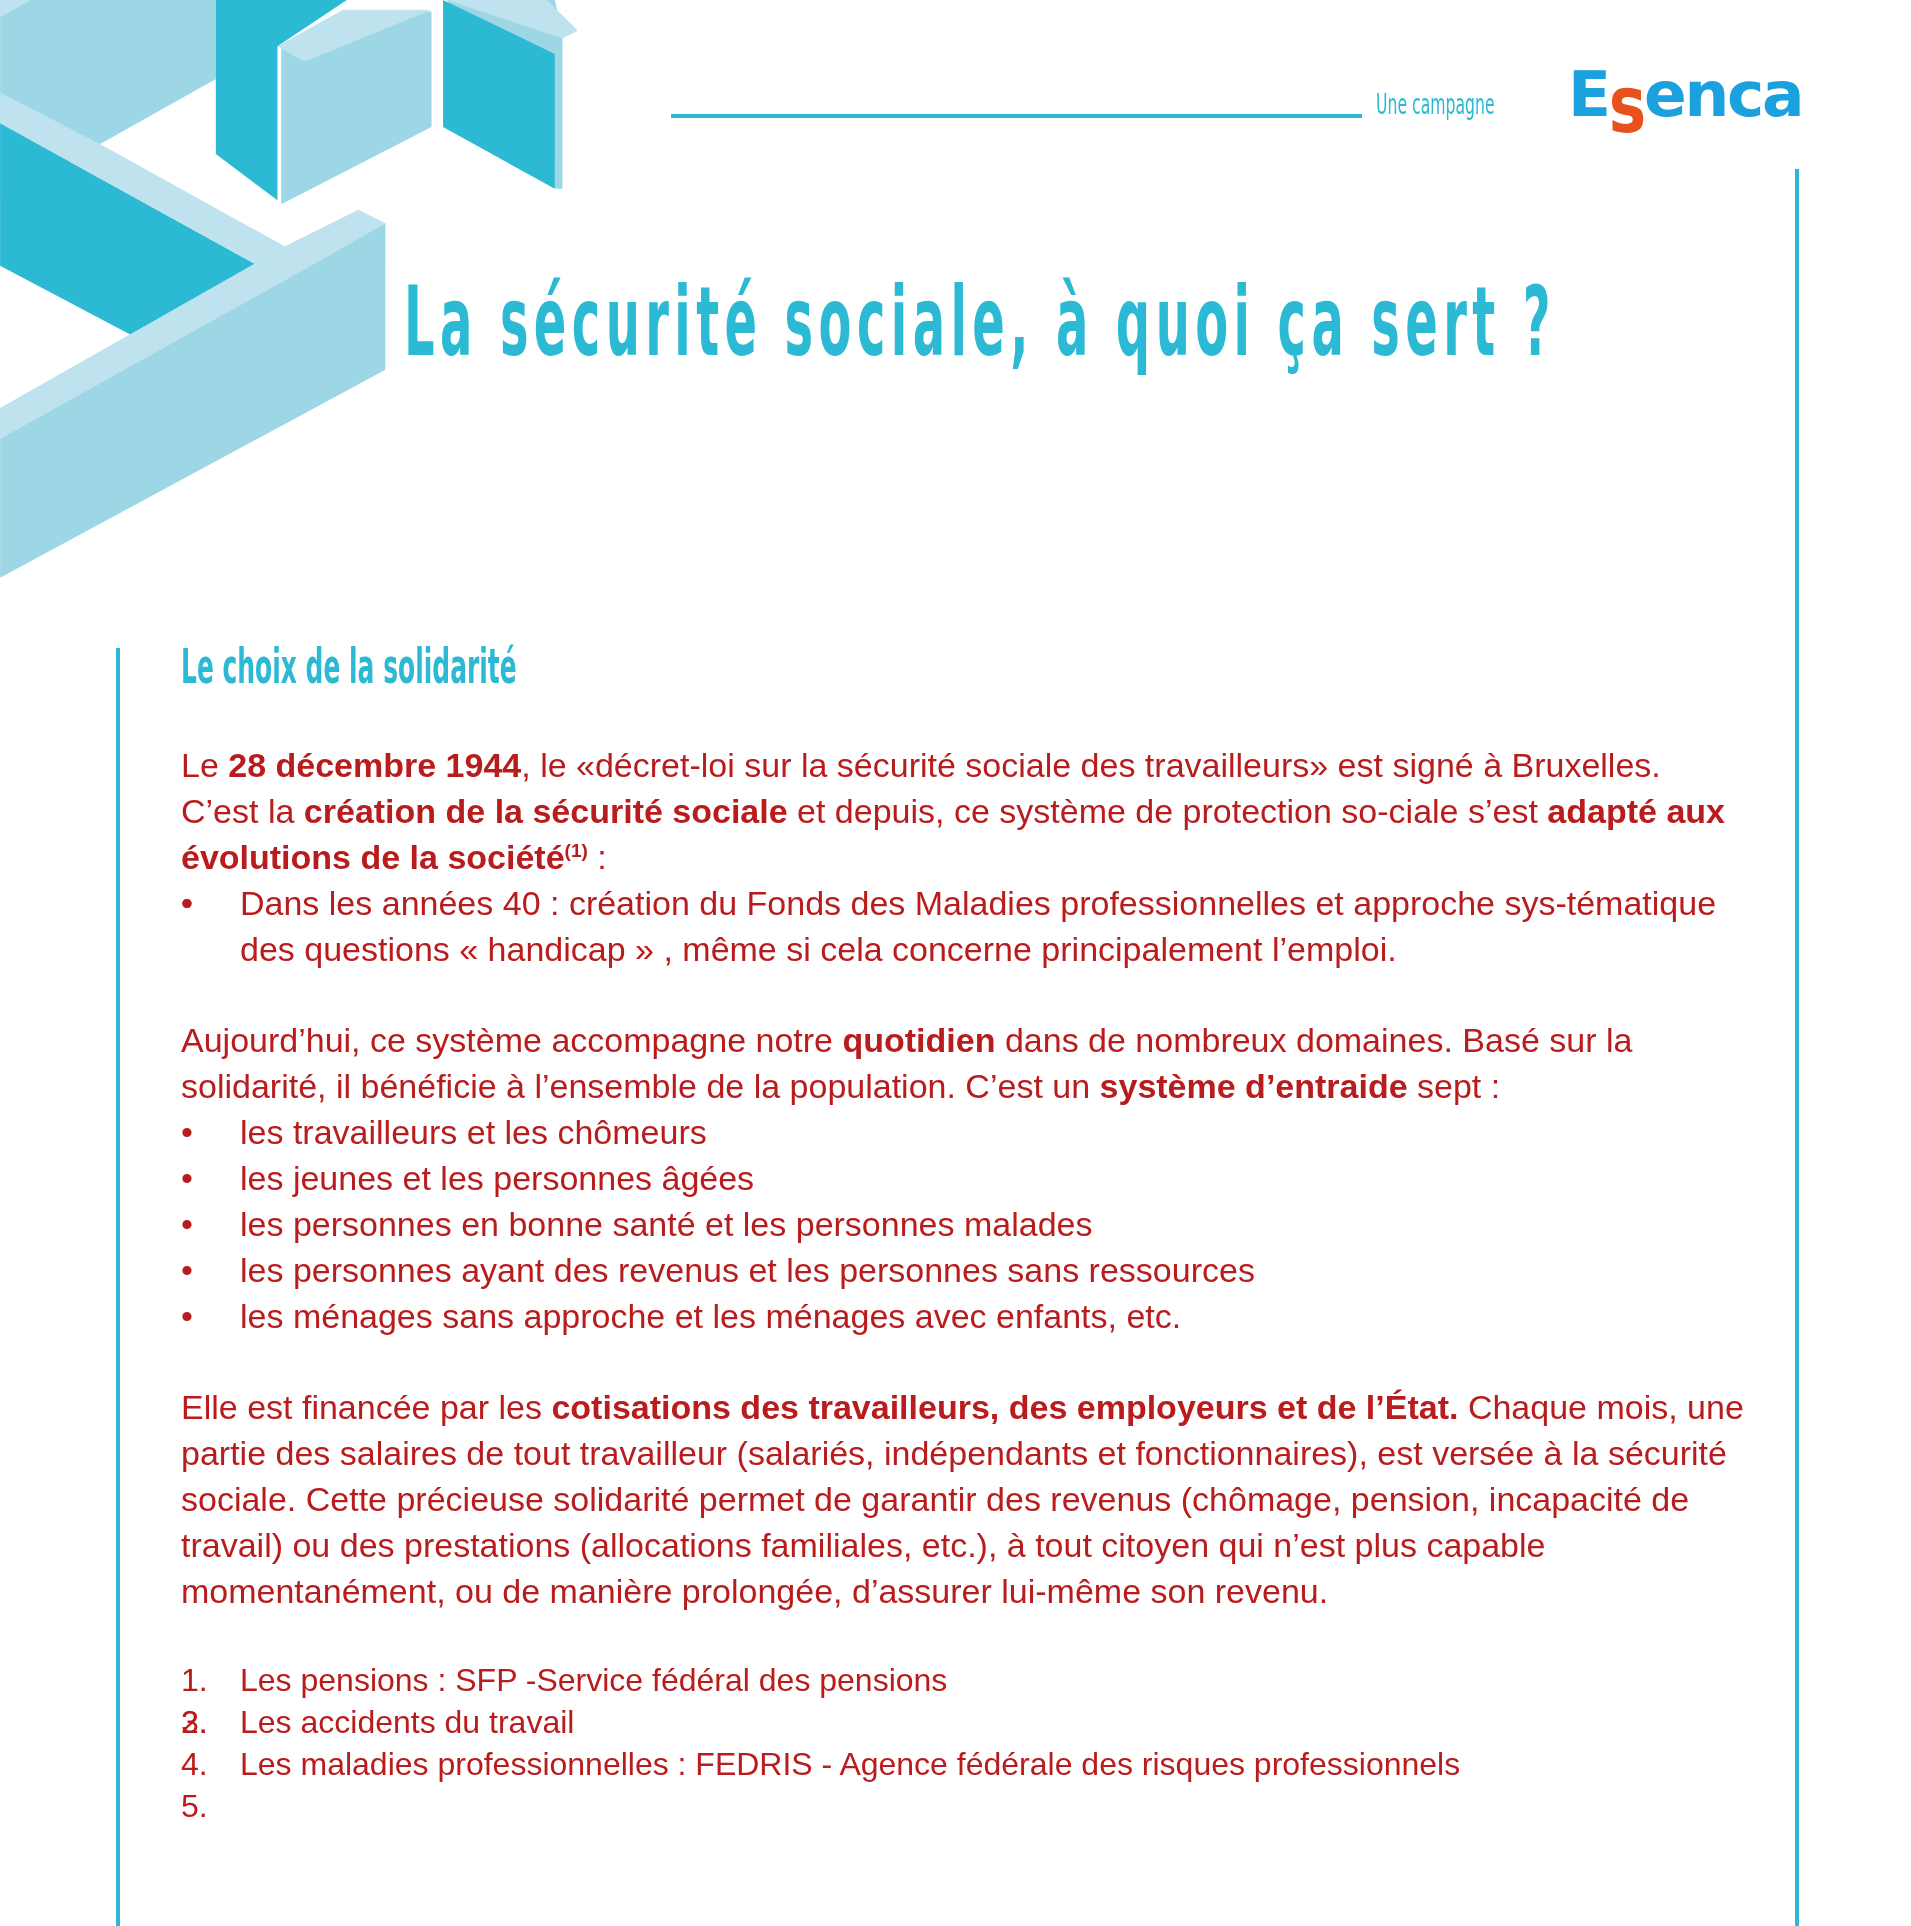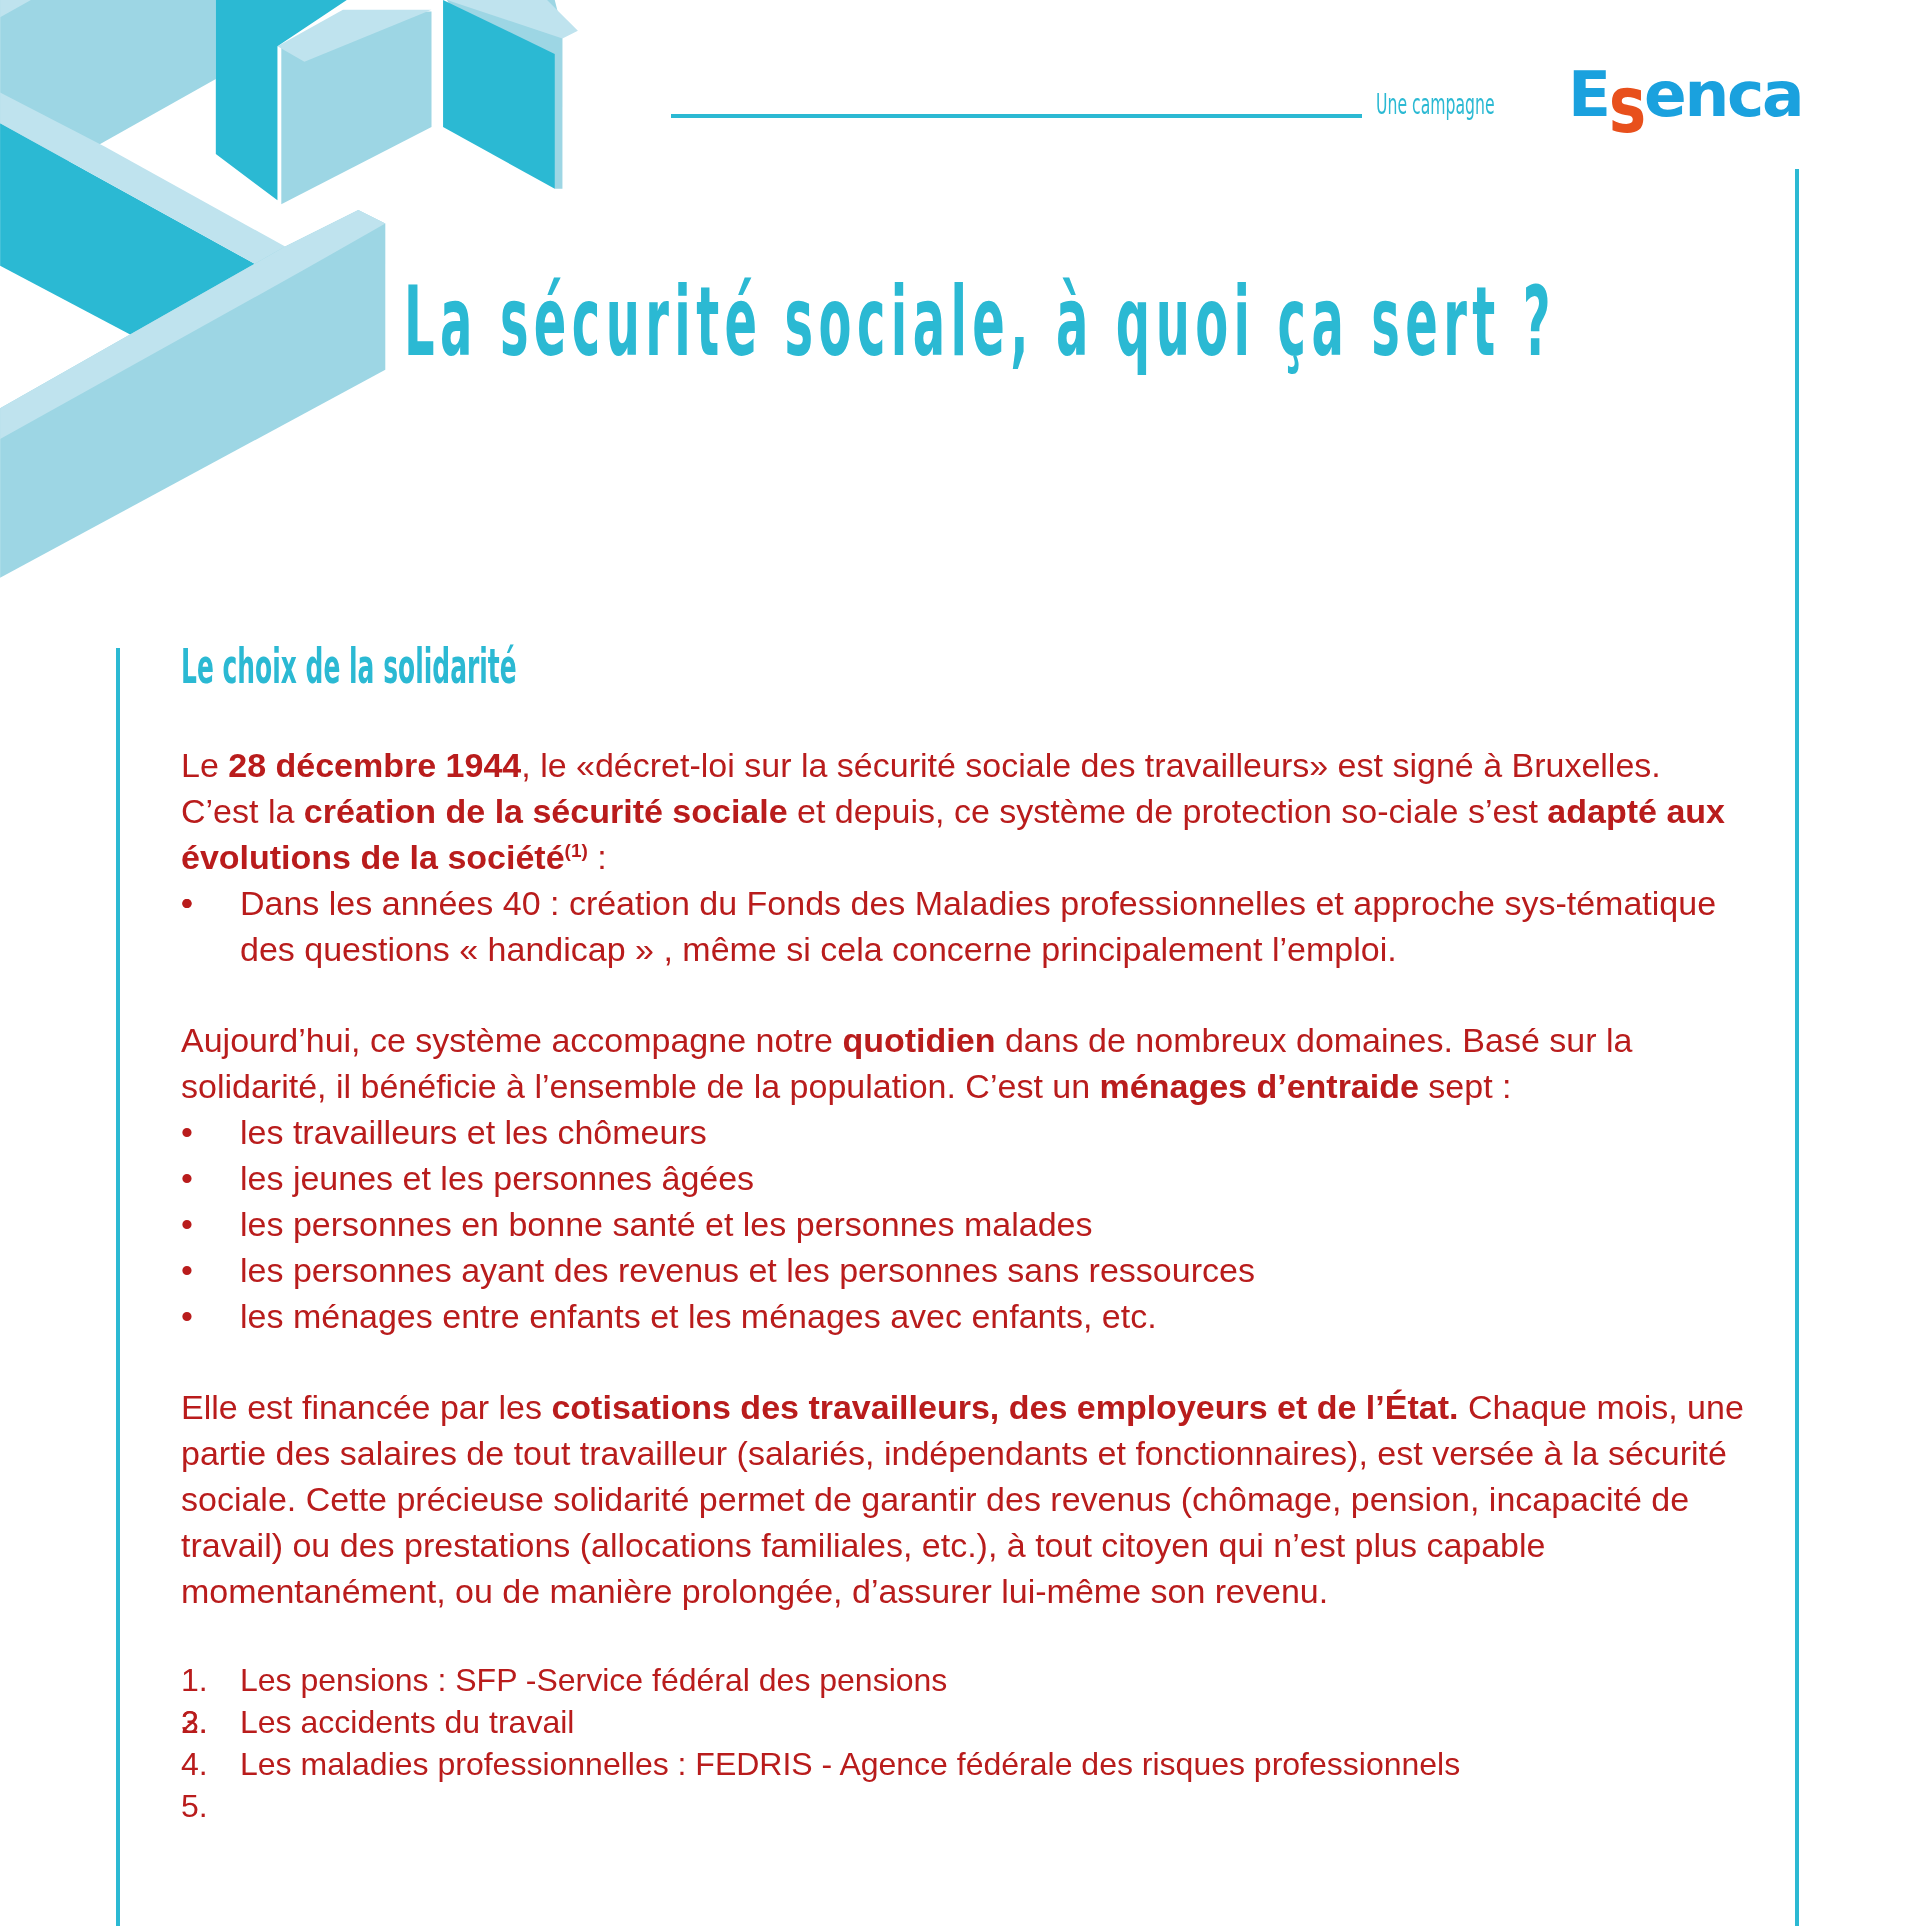--- a/index.html
+++ b/index.html
@@ -79,28 +79,28 @@
 <div class="body">
   <p>
     <span>Le </span><b>28 décembre 1944</b><span>, le «décret-loi sur la sécurité sociale des travailleurs» est signé à Bruxelles. C’est la </span><b>création de la sécurité sociale</b><span> et depuis, ce système de protection so-ciale s’est </span><b>adapté aux évolutions de la société</b><sup>(1)</sup><span>  :</span>
   </p>
   <ul class="bullets">
     <li><span class="marker">•</span></li>
     <li><span class="marker">•</span><span>Dans les années 40 : création du Fonds des Maladies professionnelles et approche sys-tématique des questions « handicap » , même si cela concerne principalement l’emploi.</span></li>
   </ul>
   <div class="gap"></div>
   <p>
-    <span>Aujourd’hui, ce système accompagne notre </span><b>quotidien</b><span> dans de nombreux domaines. Basé sur la solidarité, il bénéficie à l’ensemble de la population. C’est un </span><b>ménages d’entraide</b><span> sept :</span>
+    <span>Aujourd’hui, ce système accompagne notre </span><b>quotidien</b><span> dans de nombreux domaines. Basé sur la solidarité, il bénéficie à l’ensemble de la population. C’est un </span><b>système d’entraide</b><span> sept :</span>
   </p>
   <ul class="bullets">
     <li><span class="marker">•</span><span>les travailleurs et les chômeurs</span></li>
     <li><span class="marker">•</span><span>les jeunes et les personnes âgées</span></li>
     <li><span class="marker">•</span><span>les personnes en bonne santé et les personnes malades</span></li>
     <li><span class="marker">•</span><span>les personnes ayant des revenus et les personnes sans ressources</span></li>
-    <li><span class="marker">•</span><span>les ménages entre enfants et les ménages avec enfants, etc.</span></li>
+    <li><span class="marker">•</span><span>les ménages sans approche et les ménages avec enfants, etc.</span></li>
   </ul>
   <div class="gap"></div>
   <p>
     <span>Elle est financée par les </span><b>cotisations des travailleurs, des employeurs et de l’État.</b><span> Chaque mois, une partie des salaires de tout travailleur (salariés, indépendants et fonctionnaires), est versée à la sécurité sociale. Cette précieuse solidarité permet de garantir des revenus (chômage, pension, incapacité de travail) ou des prestations (allocations familiales, etc.), à tout citoyen qui n’est plus capable momentanément, ou de manière prolongée, d’assurer lui-même son revenu.</span>
   </p>
   <div class="gap"></div>
   <ol class="pillars">
     <li><span class="marker">1.</span><span>Les pensions : SFP -Service fédéral des pensions</span></li>
     <li><span class="marker">2.</span></li>
     <li><span class="marker">3.</span><span>Les accidents du travail</span></li>

